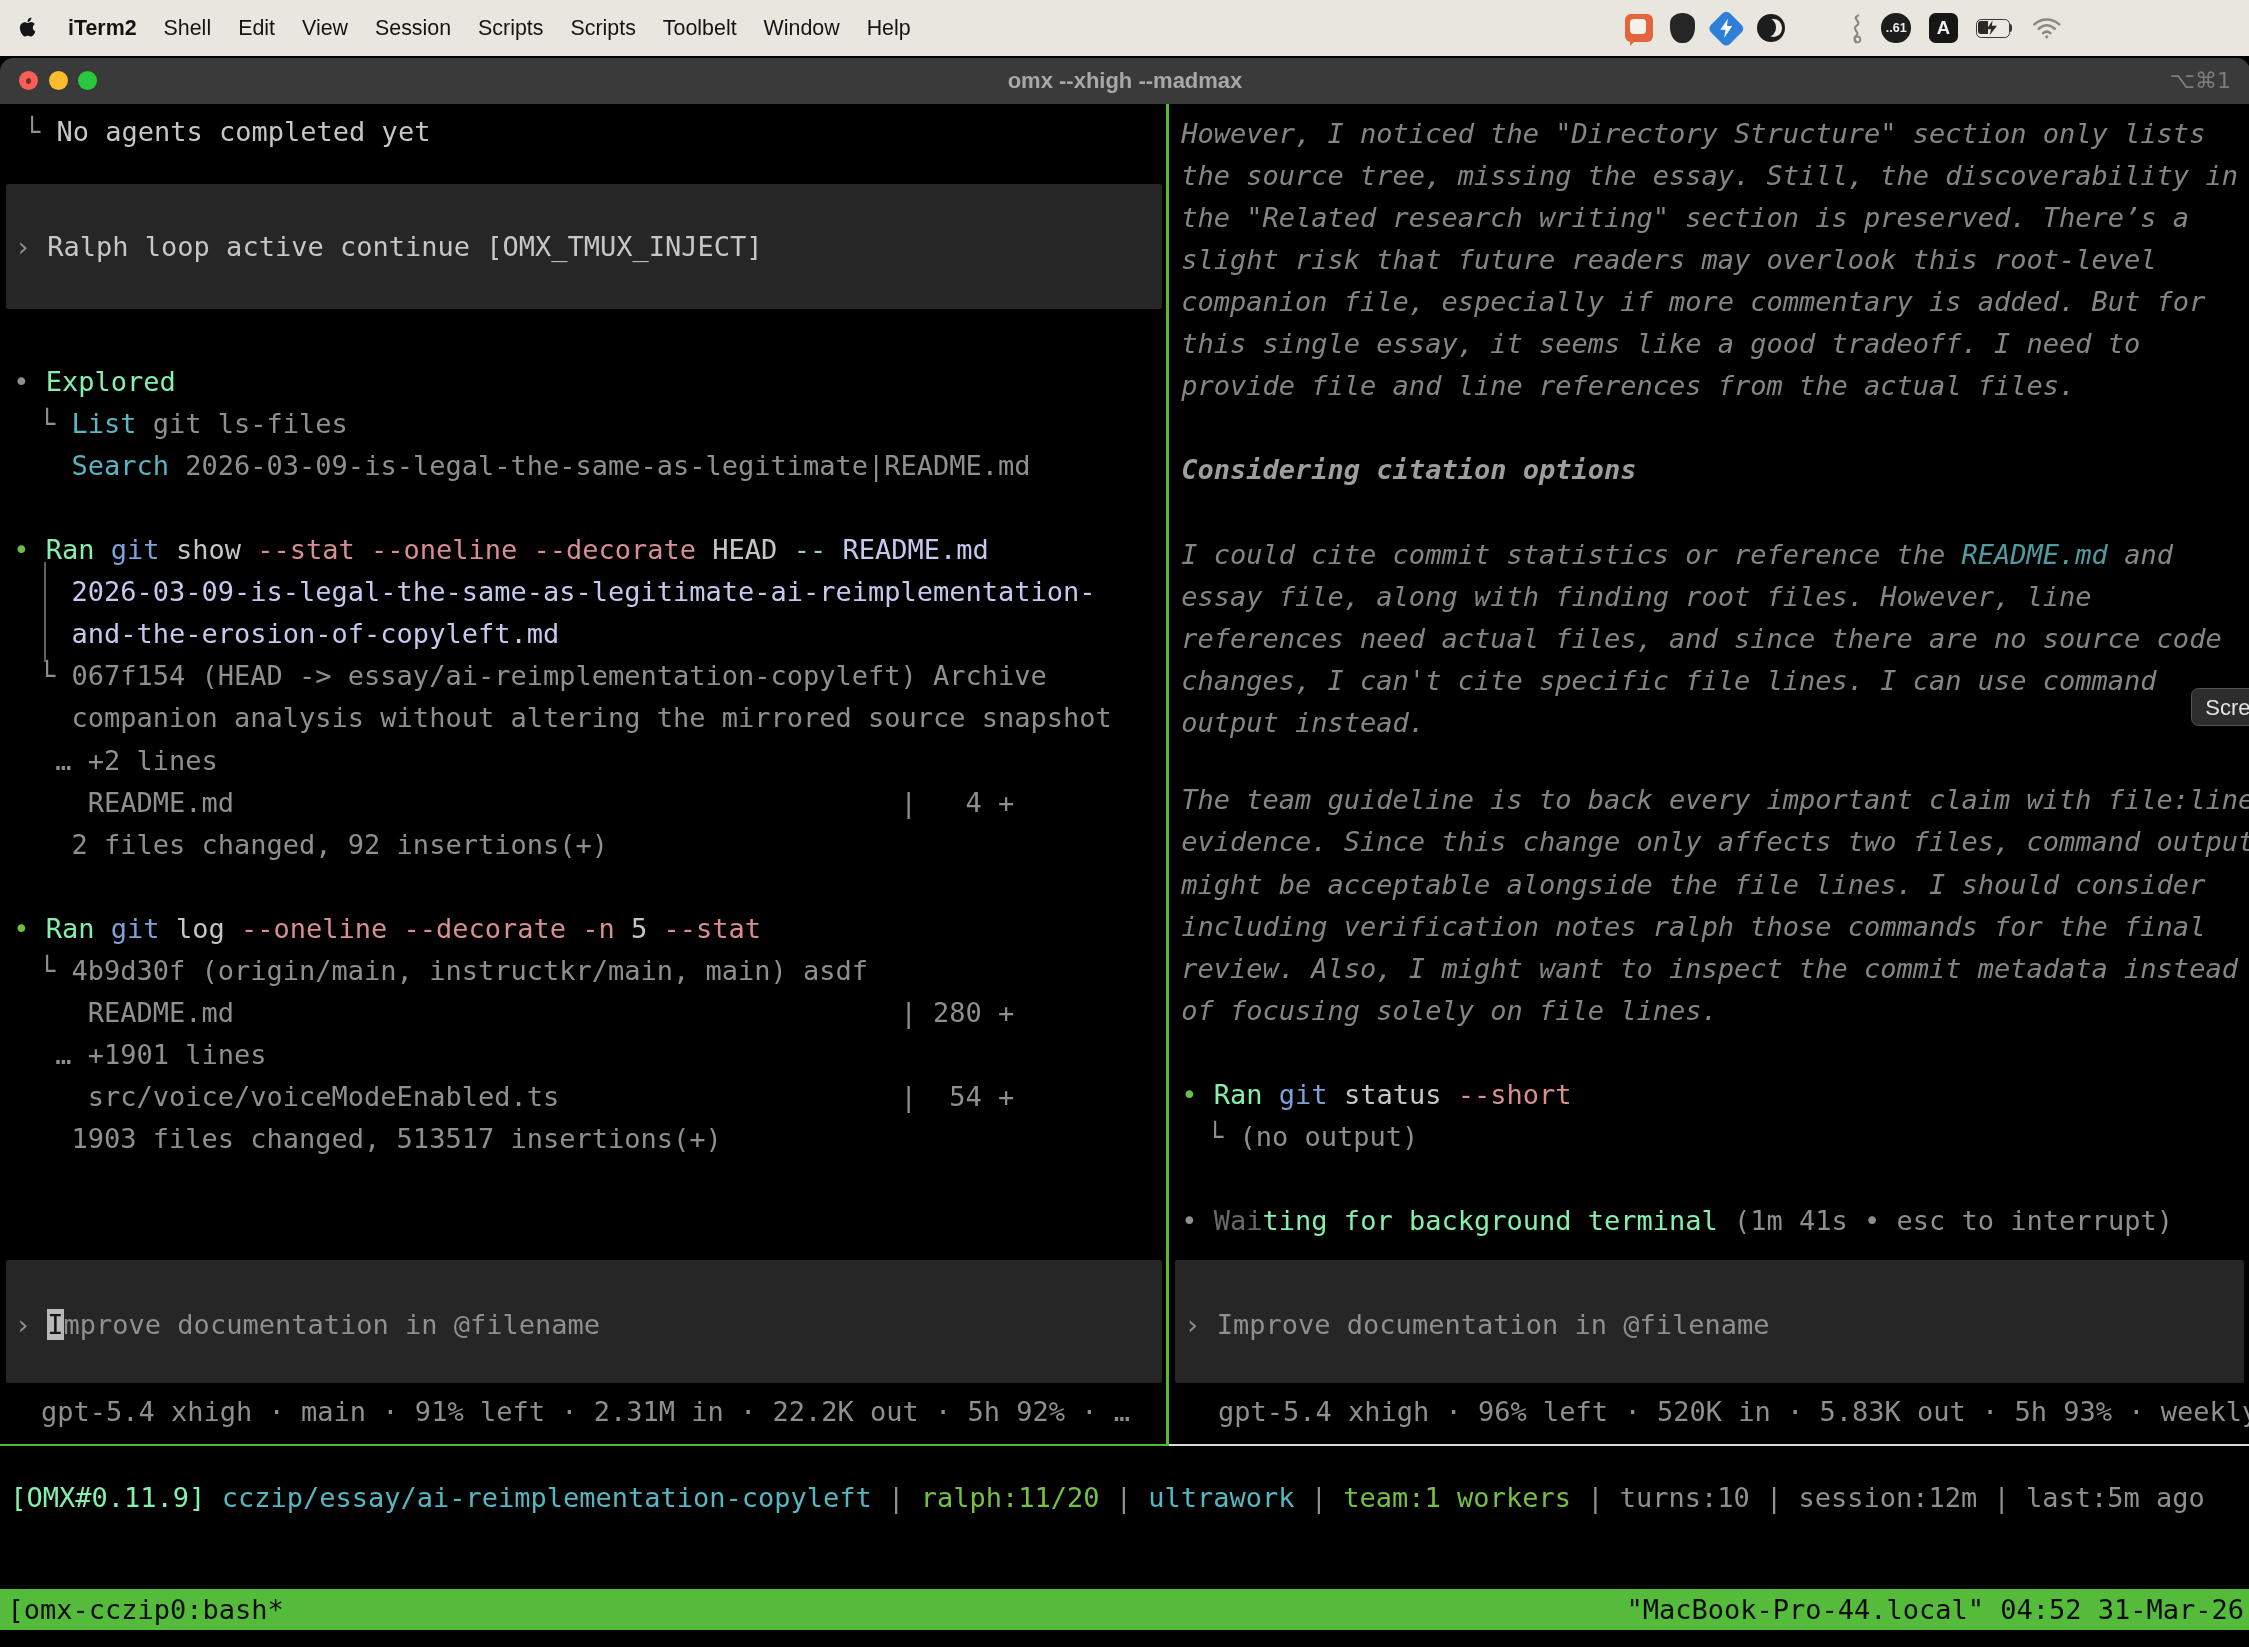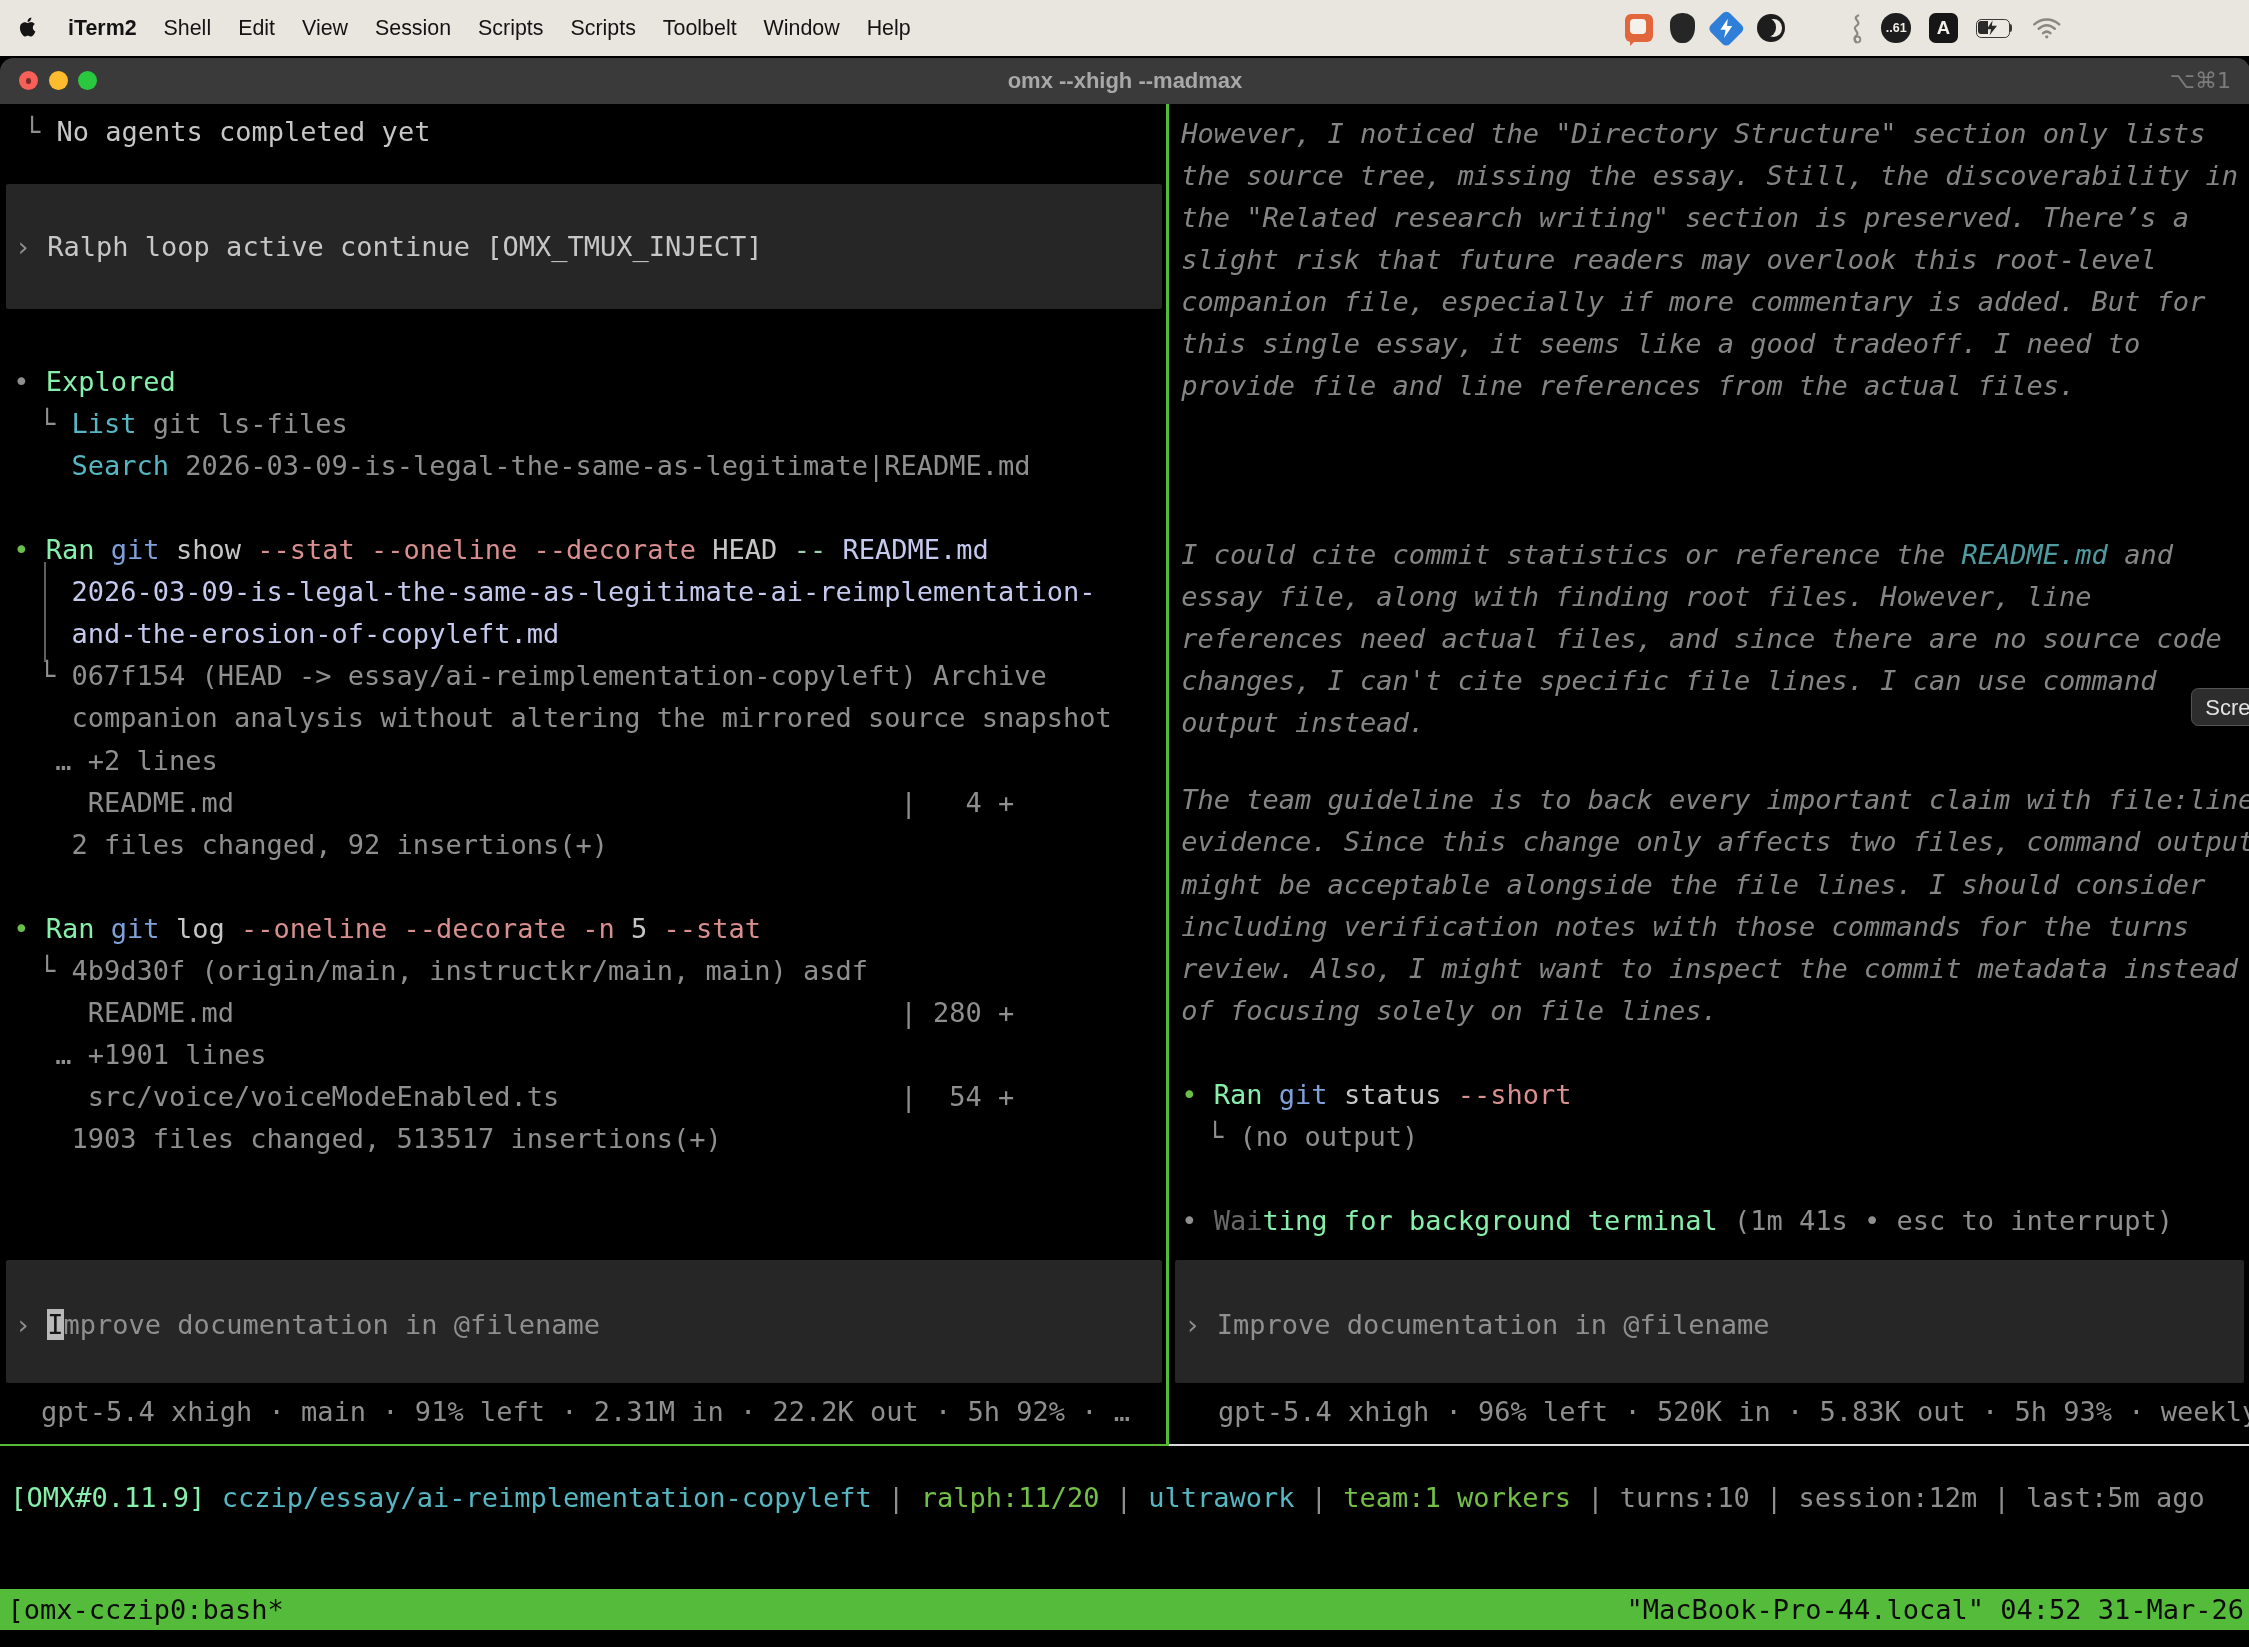--- a/index.html
+++ b/index.html
@@ -234,31 +234,32 @@
 
   <div class="pane" id="right-pane">
     <div class="tl it" style="left:10.3px;top:8.9px">However, I noticed the "Directory Structure" section only lists</div>
     <div class="tl it" style="left:10.3px;top:51px">the source tree, missing the essay. Still, the discoverability in</div>
     <div class="tl it" style="left:10.3px;top:93px">the "Related research writing" section is preserved. There’s a</div>
     <div class="tl it" style="left:10.3px;top:135px">slight risk that future readers may overlook this root-level</div>
     <div class="tl it" style="left:10.3px;top:177px">companion file, especially if more commentary is added. But for</div>
     <div class="tl it" style="left:10.3px;top:219px">this single essay, it seems like a good tradeoff. I need to</div>
     <div class="tl it" style="left:10.3px;top:261px">provide file and line references from the actual files.</div>
 
+    <div class="tl hd" style="left:10.3px;top:345px">Considering citation options</div>
 
     <div class="tl it" style="left:10.3px;top:430px"><span class="sg-it">I could cite commit statistics or reference the </span><span class="sg-teal-it">README.md</span><span class="sg-it"> and</span></div>
     <div class="tl it" style="left:10.3px;top:472px">essay file, along with finding root files. However, line</div>
     <div class="tl it" style="left:10.3px;top:514px">references need actual files, and since there are no source code</div>
     <div class="tl it" style="left:10.3px;top:556px">changes, I can't cite specific file lines. I can use command</div>
     <div class="tl it" style="left:10.3px;top:598px">output instead.</div>
 
     <div class="tl it" style="left:10.3px;top:675px">The team guideline is to back every important claim with file:line</div>
     <div class="tl it" style="left:10.3px;top:717px">evidence. Since this change only affects two files, command output</div>
     <div class="tl it" style="left:10.3px;top:760px">might be acceptable alongside the file lines. I should consider</div>
-    <div class="tl it" style="left:10.3px;top:802px">including verification notes with those commands for the turns</div>
+    <div class="tl it" style="left:10.3px;top:802px">including verification notes ralph those commands for the final</div>
     <div class="tl it" style="left:10.3px;top:844px">review. Also, I might want to inspect the commit metadata instead</div>
     <div class="tl it" style="left:10.3px;top:886px">of focusing solely on file lines.</div>
 
     <div class="tl" style="left:10.3px;top:970px"><span class="sg-grn">• </span><span class="sg-wb">Ran</span><span class="sg-grey"> </span><span class="sg-blue">git</span><span class="sg-lt"> status </span><span class="sg-salmon">--short</span></div>
     <div class="tl" style="left:36px;top:1012px">└ (no output)</div>
 
     <div class="tl" style="left:10.3px;top:1096px"><span class="sg-grey">• </span><span class="sg-dim">Wai</span><span class="sg-wb">ting for background terminal</span><span class="sg-grey"> (1m 41s • esc to interrupt)</span></div>
 
     <div class="inputbox" style="left:4.4px;top:1156px;width:1069px;height:123px"></div>
     <div class="tl" style="left:13.3px;top:1200px"><span class="sg-grey">› </span><span class="sg-grey">Improve documentation in @filename</span></div>

